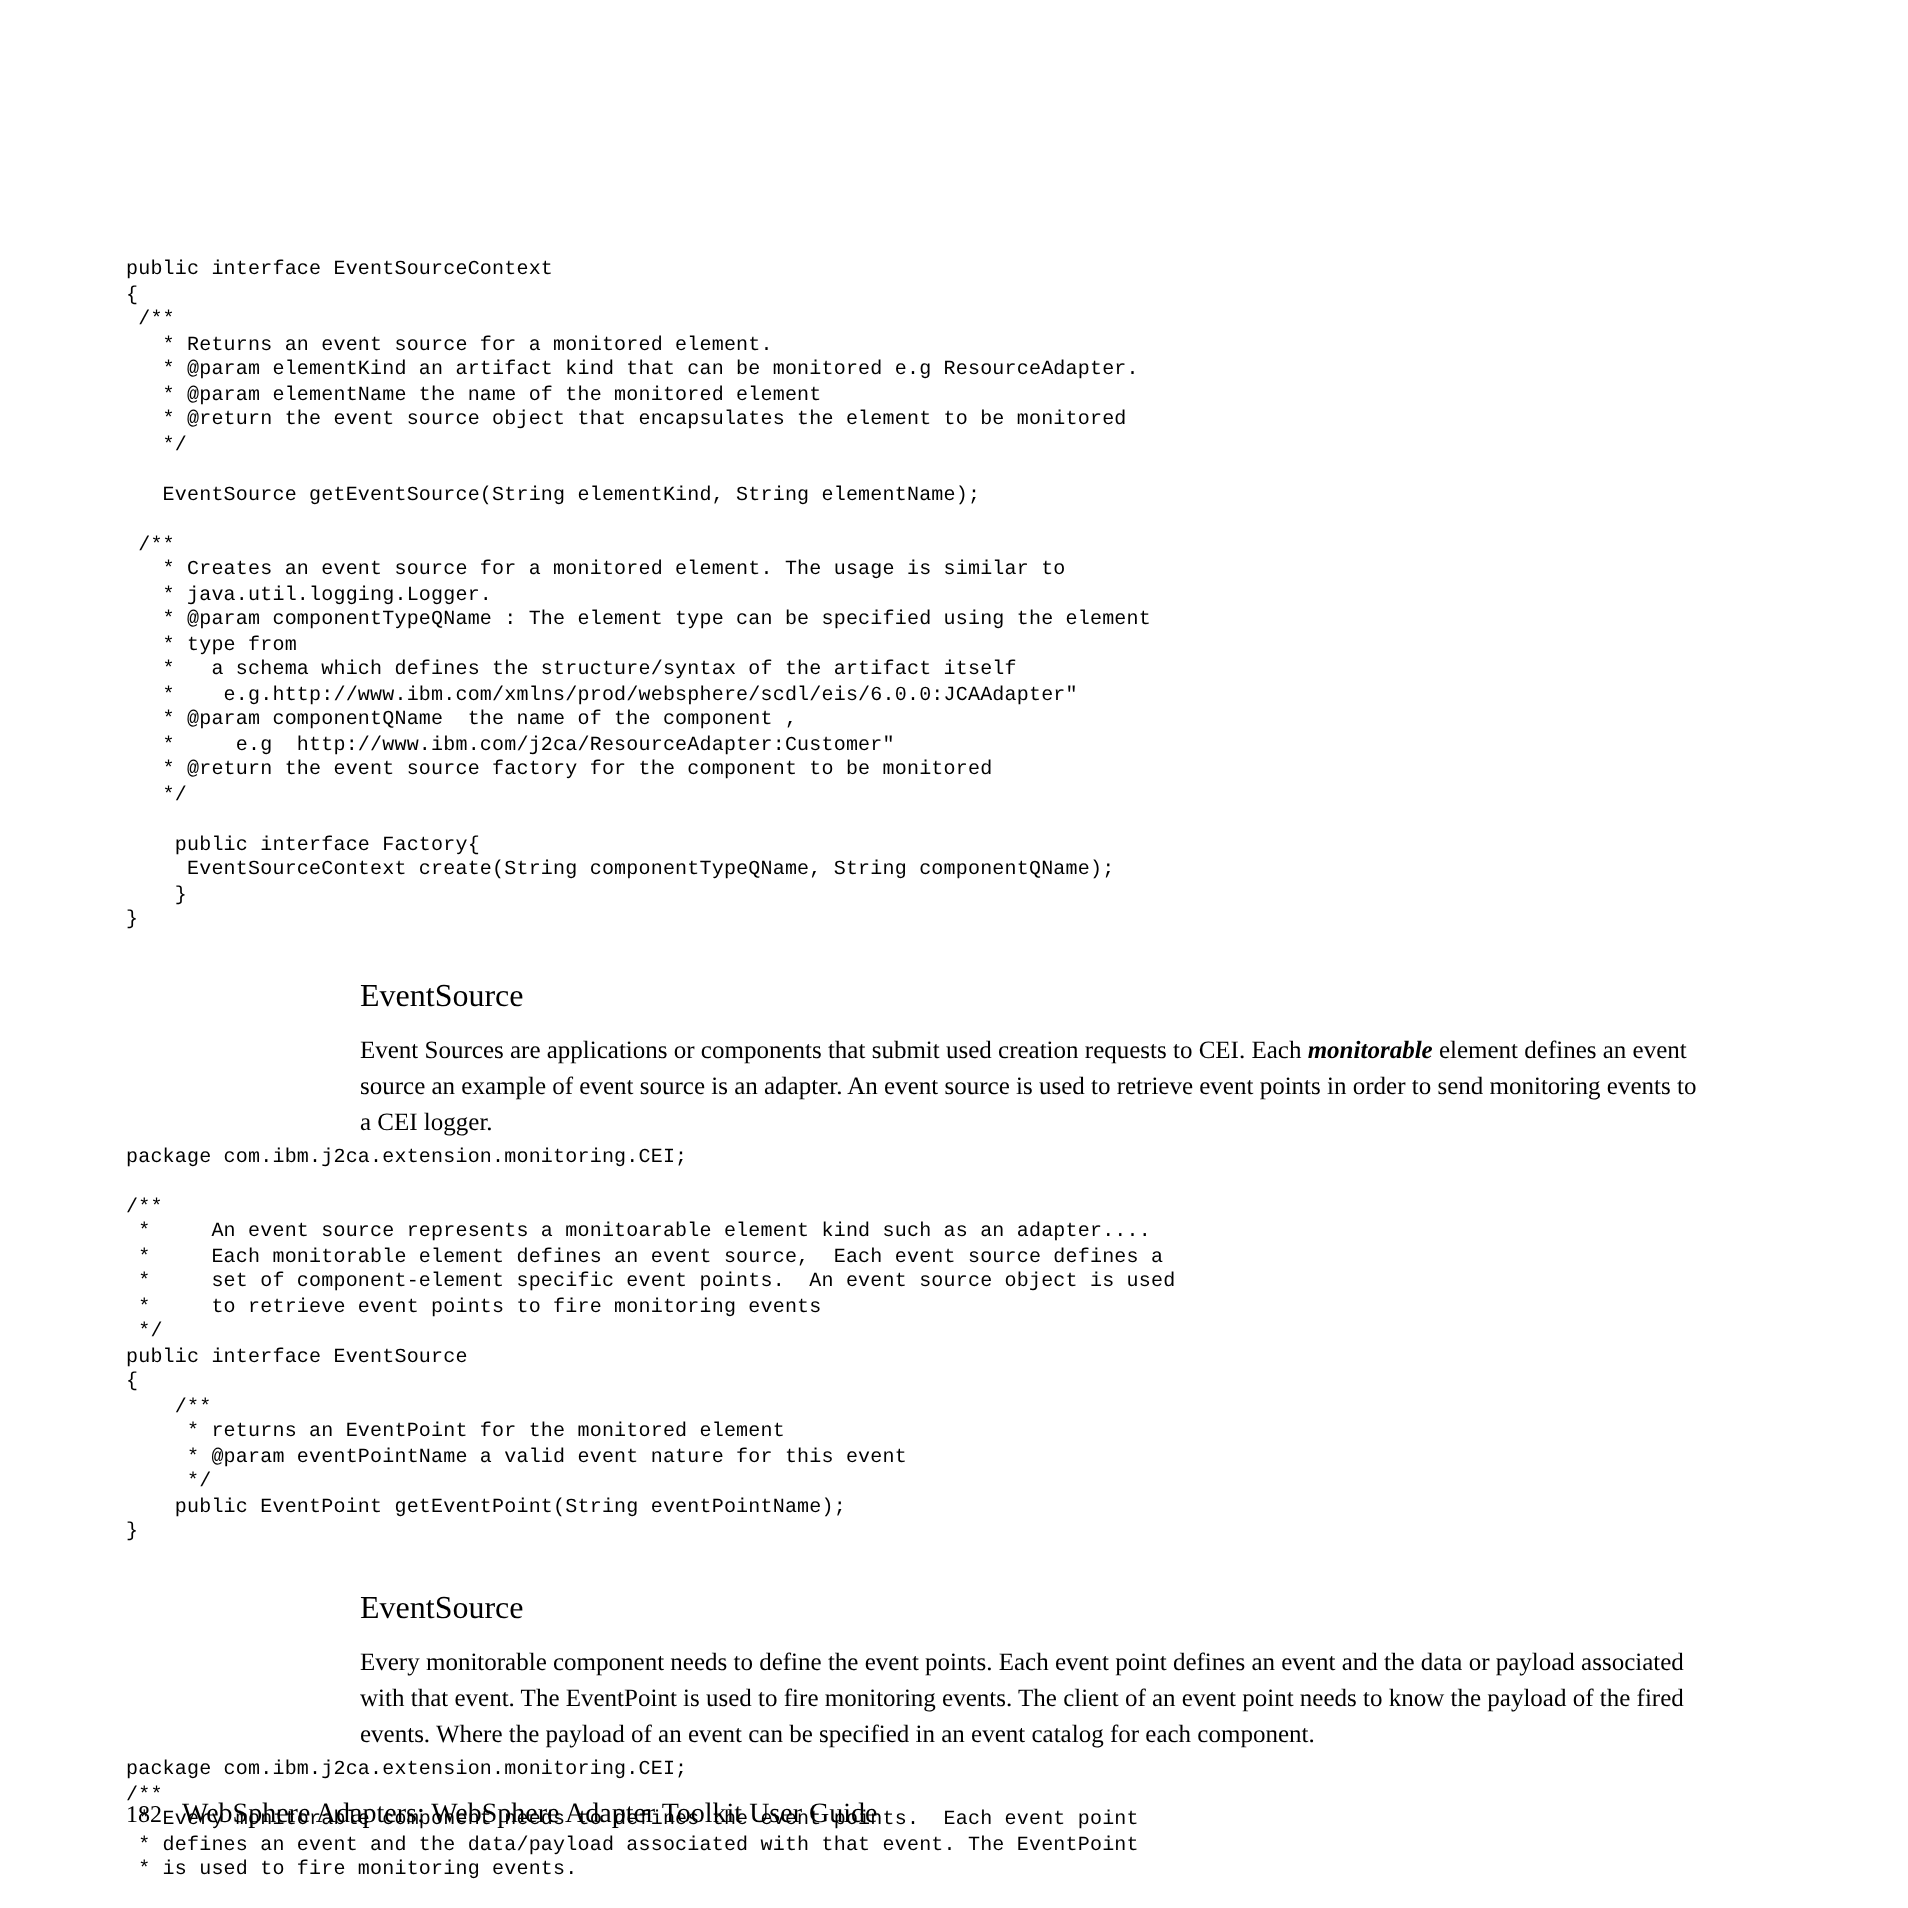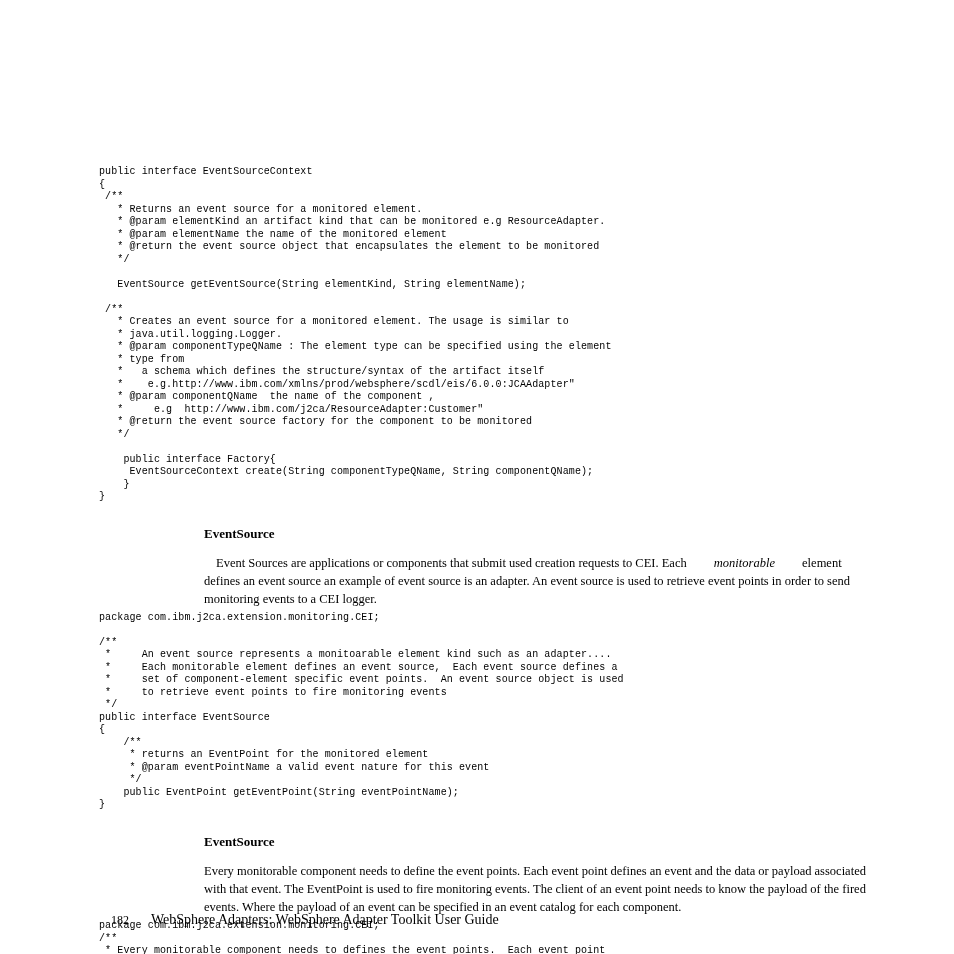--- a/index.html
+++ b/index.html
@@ -1,16 +1,16 @@
 <!DOCTYPE html>
 <html><head>
   <meta charset="utf-8">
   <style>
     * {
-      margin: 12px;
+      margin: 0;
       padding: 0;
       box-sizing: border-box;
     }
     body {
       width: 954px;
       height: 954px;
       background: #ffffff;
       font-family: Georgia, 'Times New Roman', serif;
       color: #000;
       padding: 130px 63px 40px 63px;
@@ -18,36 +18,37 @@
     }
     .code-block {
       font-family: 'Courier New', Courier, monospace;
       font-size: 10px;
       line-height: 1.25;
       white-space: pre;
       letter-spacing: 0.1px;
     }
     .section-heading {
       font-family: Georgia, 'Times New Roman', serif;
-      font-weight: bold;
-      font-size: 13px;
+      font-weight: normal;
+      font-size: 16px;
       margin-left: 117px;
       margin-top: 22px;
       margin-bottom: 8px;
     }
     .body-text {
       font-family: Georgia, 'Times New Roman', serif;
       font-size: 12.5px;
       line-height: 1.45;
       margin-left: 117px;
       margin-right: 40px;
       margin-bottom: 4px;
     }
     .body-text .italic {
       font-style: italic;
+      font-weight: bold;
     }
     .footer {
       position: absolute;
       bottom: 38px;
       left: 63px;
       font-size: 11px;
     }
     .footer .page-number {
       font-weight: normal;
       font-size: 12px;

